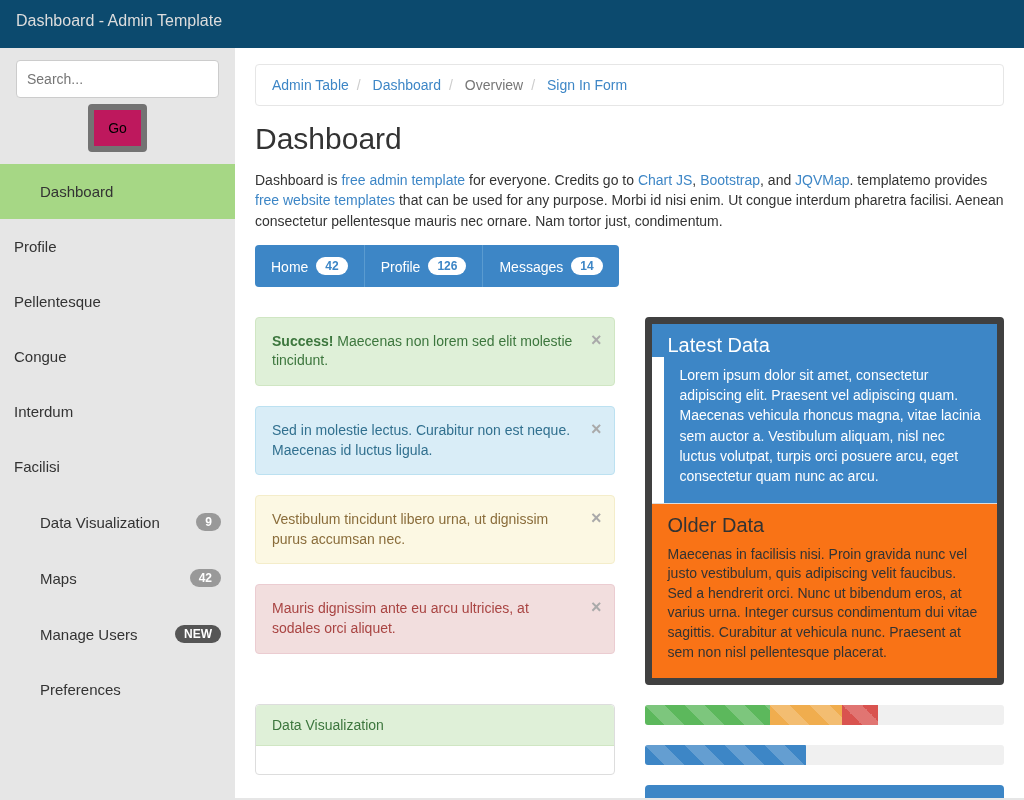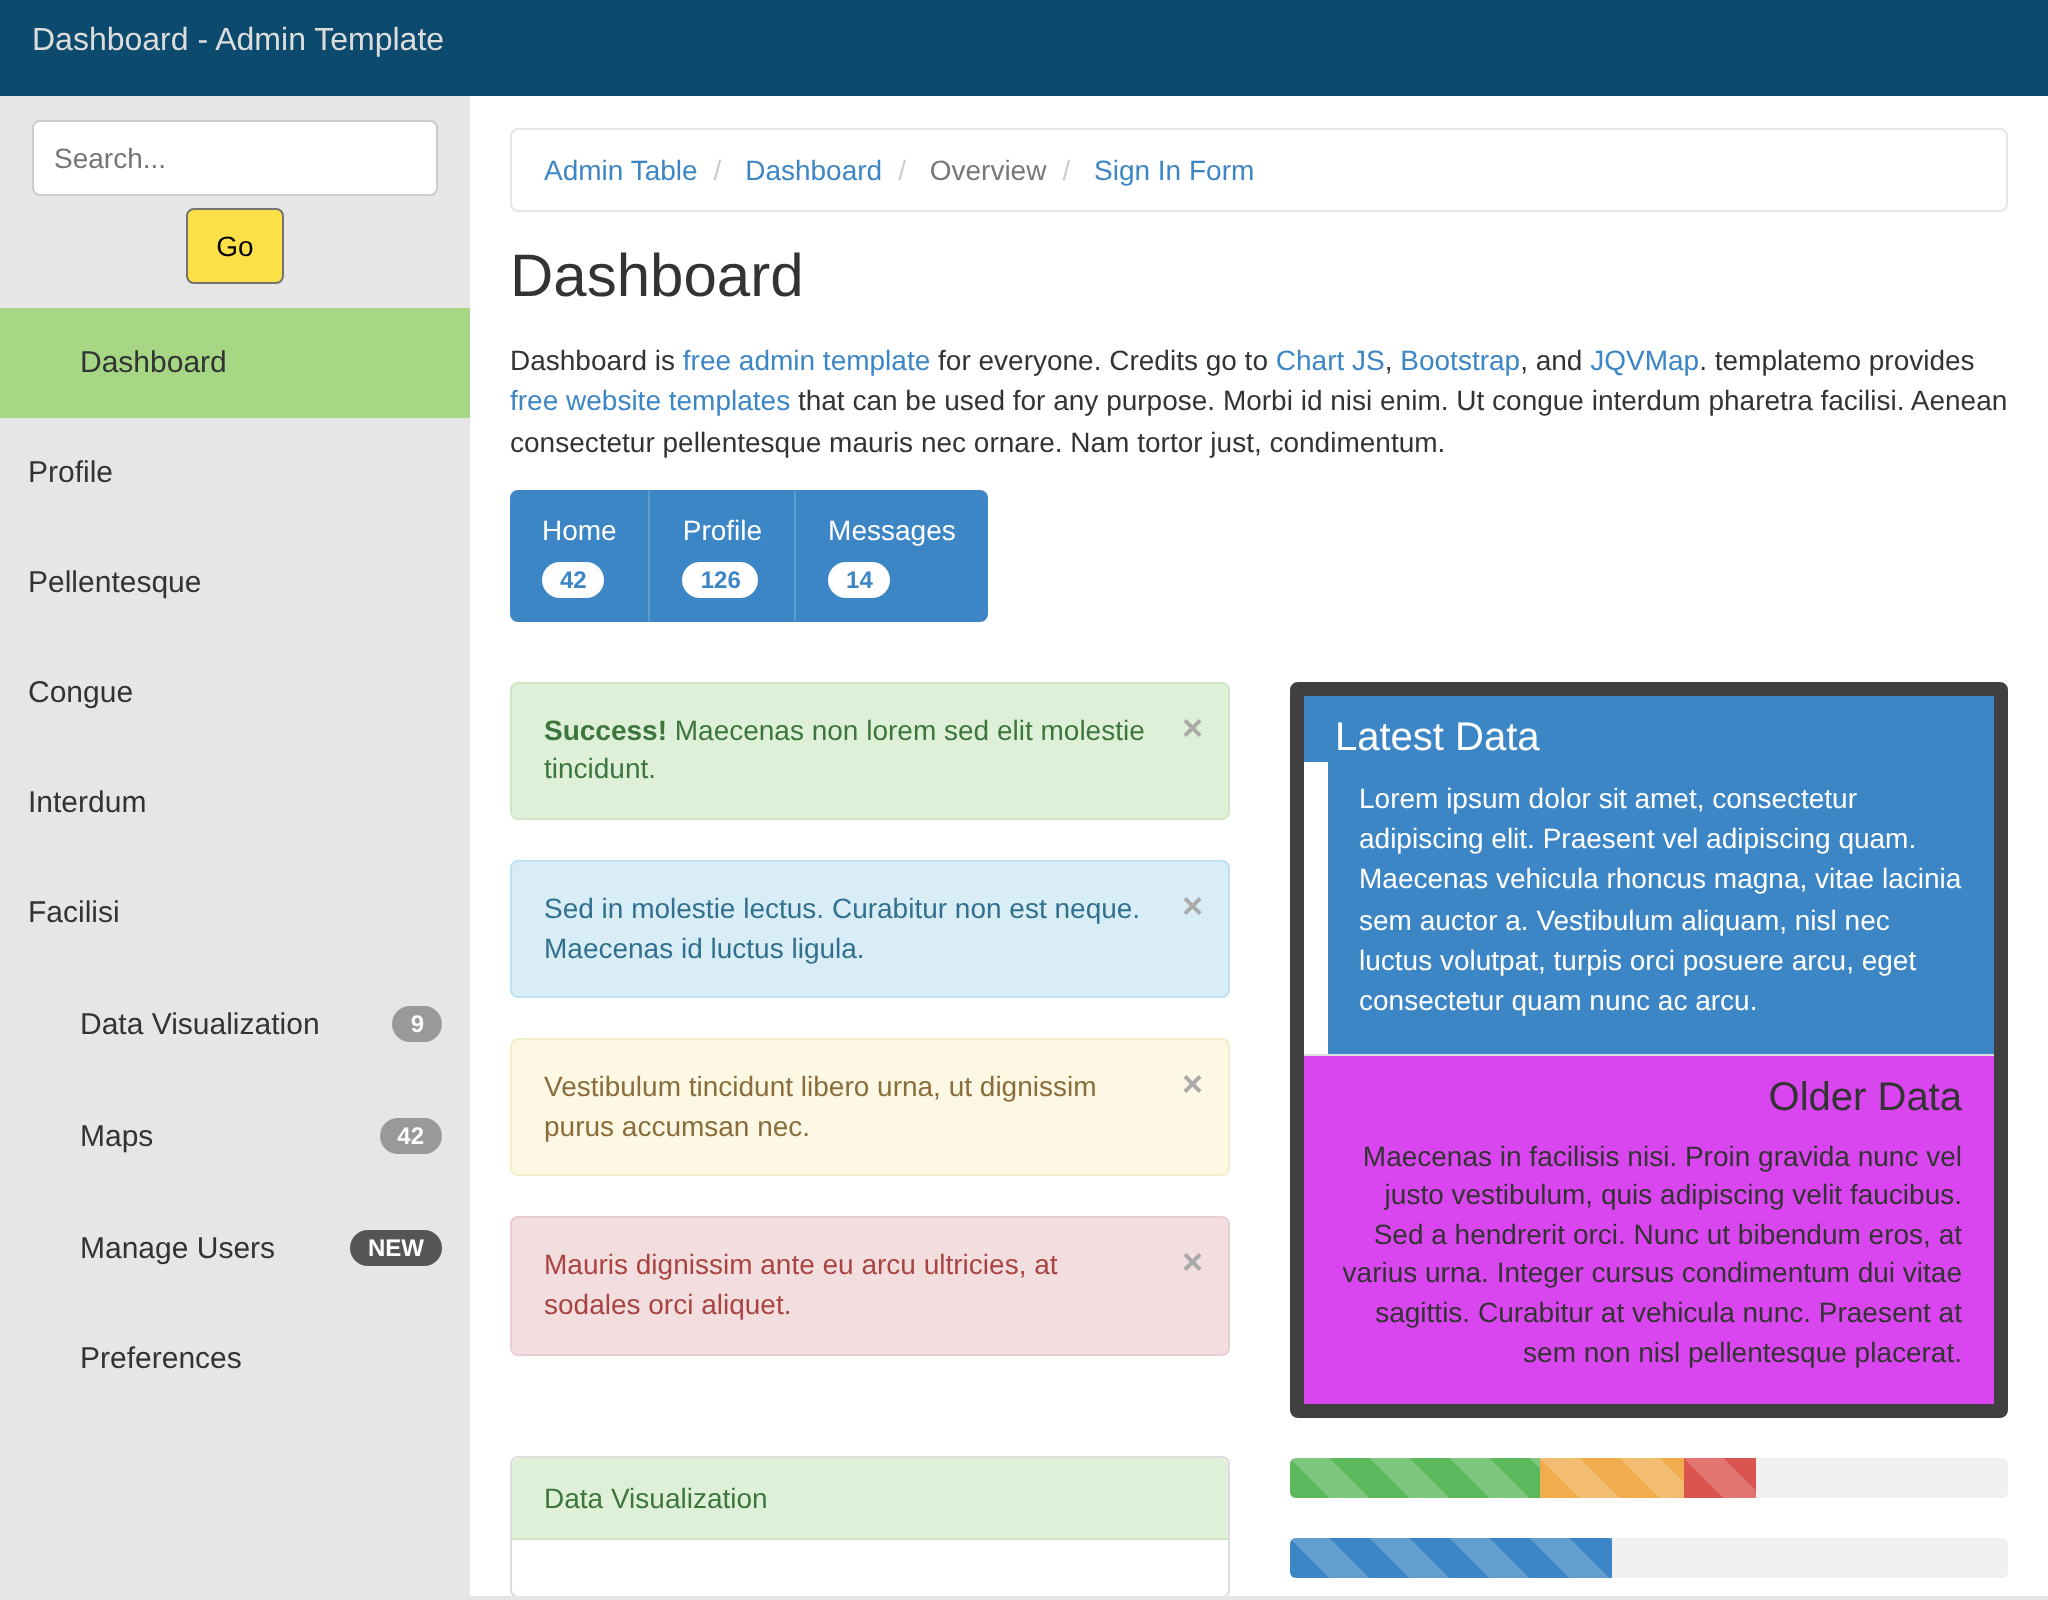--- a/index.html
+++ b/index.html
@@ -2,56 +2,56 @@
 <html><head>
 <meta charset="utf-8">
 <style>
 * { box-sizing: border-box; margin: 0; padding: 0; }
 body { font-family: -apple-system, Helvetica, Arial, sans-serif; background: #e6e6e6; color: #333; width: 1024px; height: 800px; overflow: hidden; }
 .topbar { background: #0c4a6e; color: #ddd; padding: 12px 16px 18px; font-size: 16px; font-weight: 300; }
 .layout { display: flex; height: calc(800px - 50px); }
 .sidebar { width: 235px; background: #e6e6e6; padding: 12px 0 0 0; overflow: hidden; }
 .search-row { display: flex; gap: 6px; padding: 0 14px 12px; align-items: center; flex-direction: column; }
 .search-input { flex: 1; padding: 10px 10px; border: 1px solid #ccc; border-radius: 4px; font-size: 14px; color: #999; background: #fff; min-width: 0; }
-.go-btn { padding: 10px 14px; background: #fde047; border: 1px solid #737373; border-radius: 4px; font-size: 14px; text-align: center; }
+.go-btn { padding: 10px 14px; background: #be185d; border: 6px solid #737373; border-radius: 4px; font-size: 14px; text-align: center; }
 .nav-item { padding: 19px 14px 19px 40px; font-size: 15px; color: #333; display: flex; justify-content: space-between; align-items: center; }
 .nav-item.active { background: #a6d785; }
 .nav-item.open { background: #d6d6d6; padding-left: 44px; }
 .nav-item.sub { padding-left: 14px; }
 .nav-item.with-badge { padding-left: 40px; }
 .caret { width: 0; height: 0; border-left: 4px solid transparent; border-right: 4px solid transparent; border-top: 5px solid #333; }
 .badge { background: #999; color: #fff; border-radius: 10px; padding: 2px 9px; font-size: 12px; font-weight: 700; }
 .badge.new { background: #555; }
 .main { flex: 1; background: #fff; padding: 16px 20px; overflow: hidden; }
 .breadcrumb { border: 1px solid #e6e6e6; border-radius: 4px; padding: 12px 16px; font-size: 14px; color: #777; margin-bottom: 16px; }
 .breadcrumb a { color: #3d86c6; text-decoration: none; }
 .breadcrumb .sep { color: #ccc; margin: 0 8px; }
 .page-title { font-size: 30px; font-weight: 400; margin-bottom: 14px; }
 .intro { font-size: 14px; line-height: 1.45; color: #333; margin-bottom: 14px; }
 .intro a { color: #3d86c6; text-decoration: none; }
 .nav-tabs { display: flex; margin-bottom: 30px; }
-.nav-tabs .tab { background: #3d86c6; color: #fff; padding: 12px 16px; font-size: 14px; display: flex; align-items: flex-start; gap: 8px; border-right: 1px solid #5a9bd0; flex-direction: column; }
+.nav-tabs .tab { background: #3d86c6; color: #fff; padding: 12px 16px; font-size: 14px; display: flex; align-items: flex-end; gap: 8px; border-right: 1px solid #5a9bd0; }
 .nav-tabs .tab:first-child { border-radius: 4px 0 0 4px; }
 .nav-tabs .tab:last-child { border-radius: 0 4px 4px 0; border-right: none; }
 .nav-tabs .badge { background: #fff; color: #3d86c6; }
 .cols { display: flex; gap: 30px; }
 .col { flex: 1; min-width: 0; }
 .alert { border-radius: 4px; padding: 14px 16px; font-size: 14px; margin-bottom: 20px; position: relative; line-height: 1.4; padding-right: 34px; }
 .alert-success { background: #dff0d8; border: 1px solid #d0e6c3; color: #3c763d; }
 .alert-info { background: #d9edf7; border: 1px solid #bce1f1; color: #31708f; }
 .alert-warning { background: #fcf8e3; border: 1px solid #f4edca; color: #8a6d3b; }
 .alert-danger { background: #f2dede; border: 1px solid #ebccd1; color: #a94442; }
 .alert .close { position: absolute; right: 12px; top: 10px; color: #aaa; font-size: 18px; font-weight: 700; }
 .panel { border: 1px solid #ddd; border-radius: 4px; margin-bottom: 20px; }
 .panel-heading.green { background: #dff0d8; border-bottom: 1px solid #d0e6c3; border-radius: 4px 4px 0 0; padding: 12px 16px; color: #3c763d; font-size: 14px; }
 .panel-body { padding: 14px 16px; min-height: 20px; }
 .card { border: 7px solid #404040; border-radius: 4px; margin-bottom: 20px; overflow: hidden; }
 .card-heading.blue { background: #3d86c6; color: #fff; padding: 10px 16px 0; font-size: 20px; font-weight: 300; }
 .card-body.blue { background: #3d86c6; color: #fff; padding: 8px 16px 16px; font-size: 14px; line-height: 1.45; margin-left: 12px; }
-.card-sub { border-top: 1px solid #ddd; padding: 10px 16px 16px; background: #d946ef; text-align: right; }
+.card-sub { border-top: 1px solid #ddd; padding: 10px 16px 16px; background: #f97316; }
 .card-sub h4 { font-size: 20px; font-weight: 400; margin-bottom: 8px; }
 .card-sub p { font-size: 14px; line-height: 1.4; }
 .progress { background: #f0f0f0; height: 20px; border-radius: 3px; margin-bottom: 20px; display: flex; overflow: hidden; }
 .progress .bar { height: 100%; }
 .striped { background-image: linear-gradient(45deg, rgba(255,255,255,.2) 25%, transparent 25%, transparent 50%, rgba(255,255,255,.2) 50%, rgba(255,255,255,.2) 75%, transparent 75%, transparent); background-size: 40px 40px; }
 .table-head { background: #3d86c6; color: #fff; padding: 12px 16px; font-size: 14px; border-radius: 4px 4px 0 0; }
 </style>
 </head>
 <body>
 

